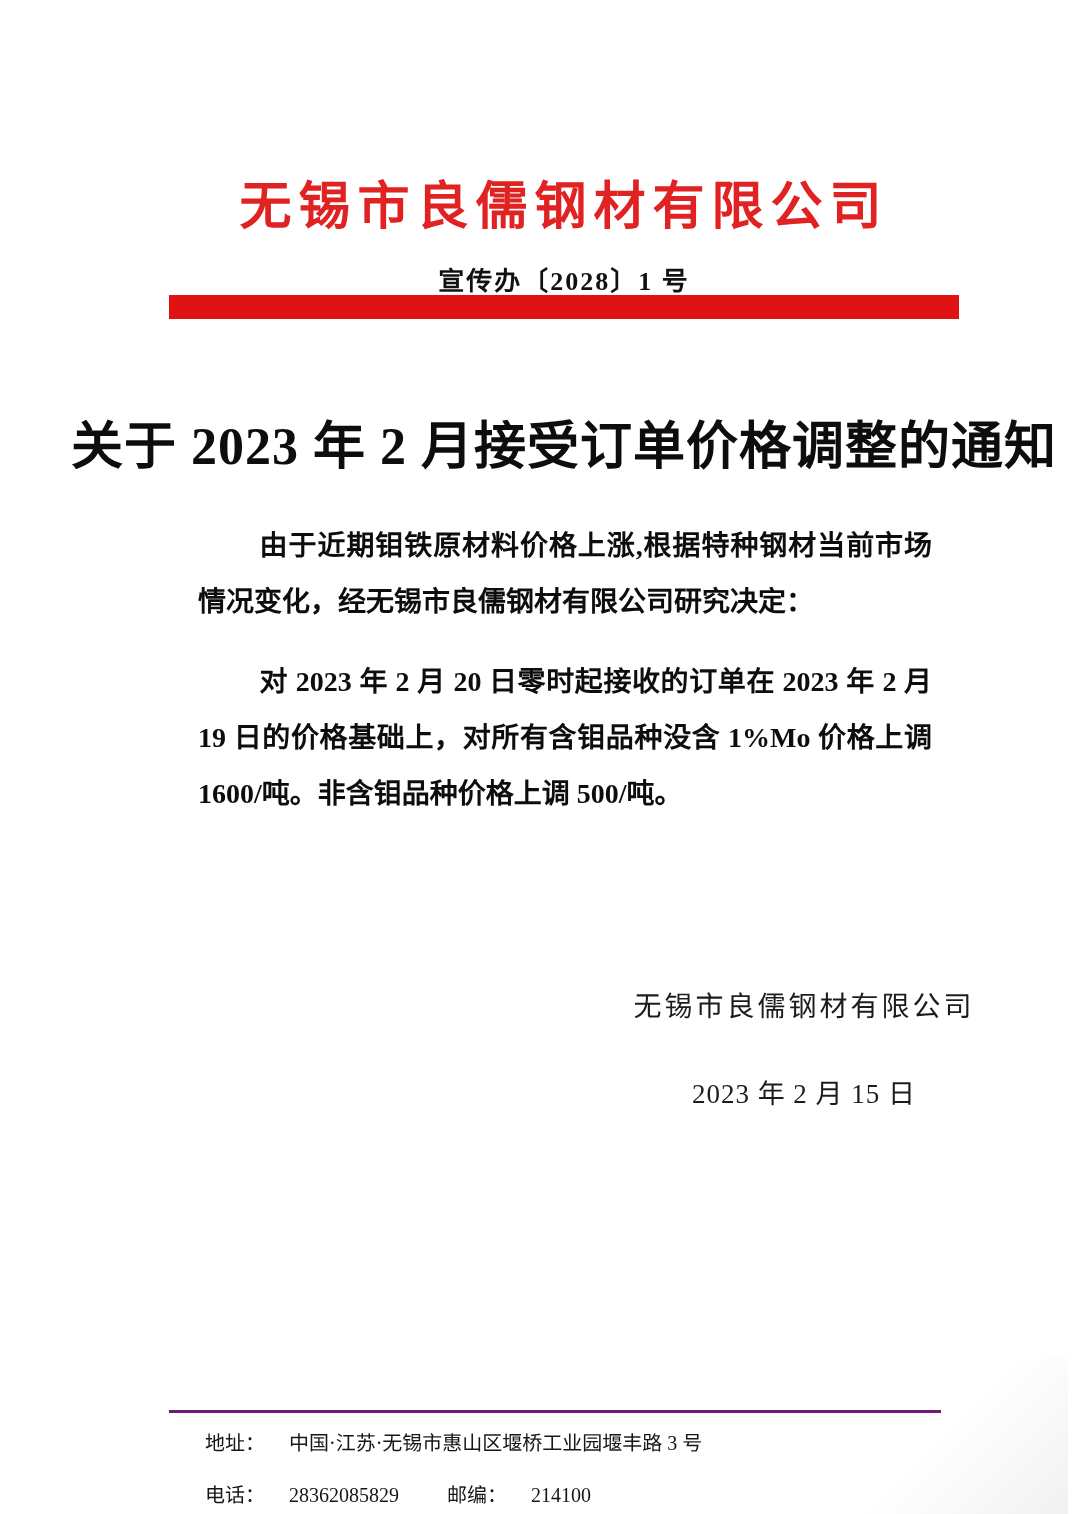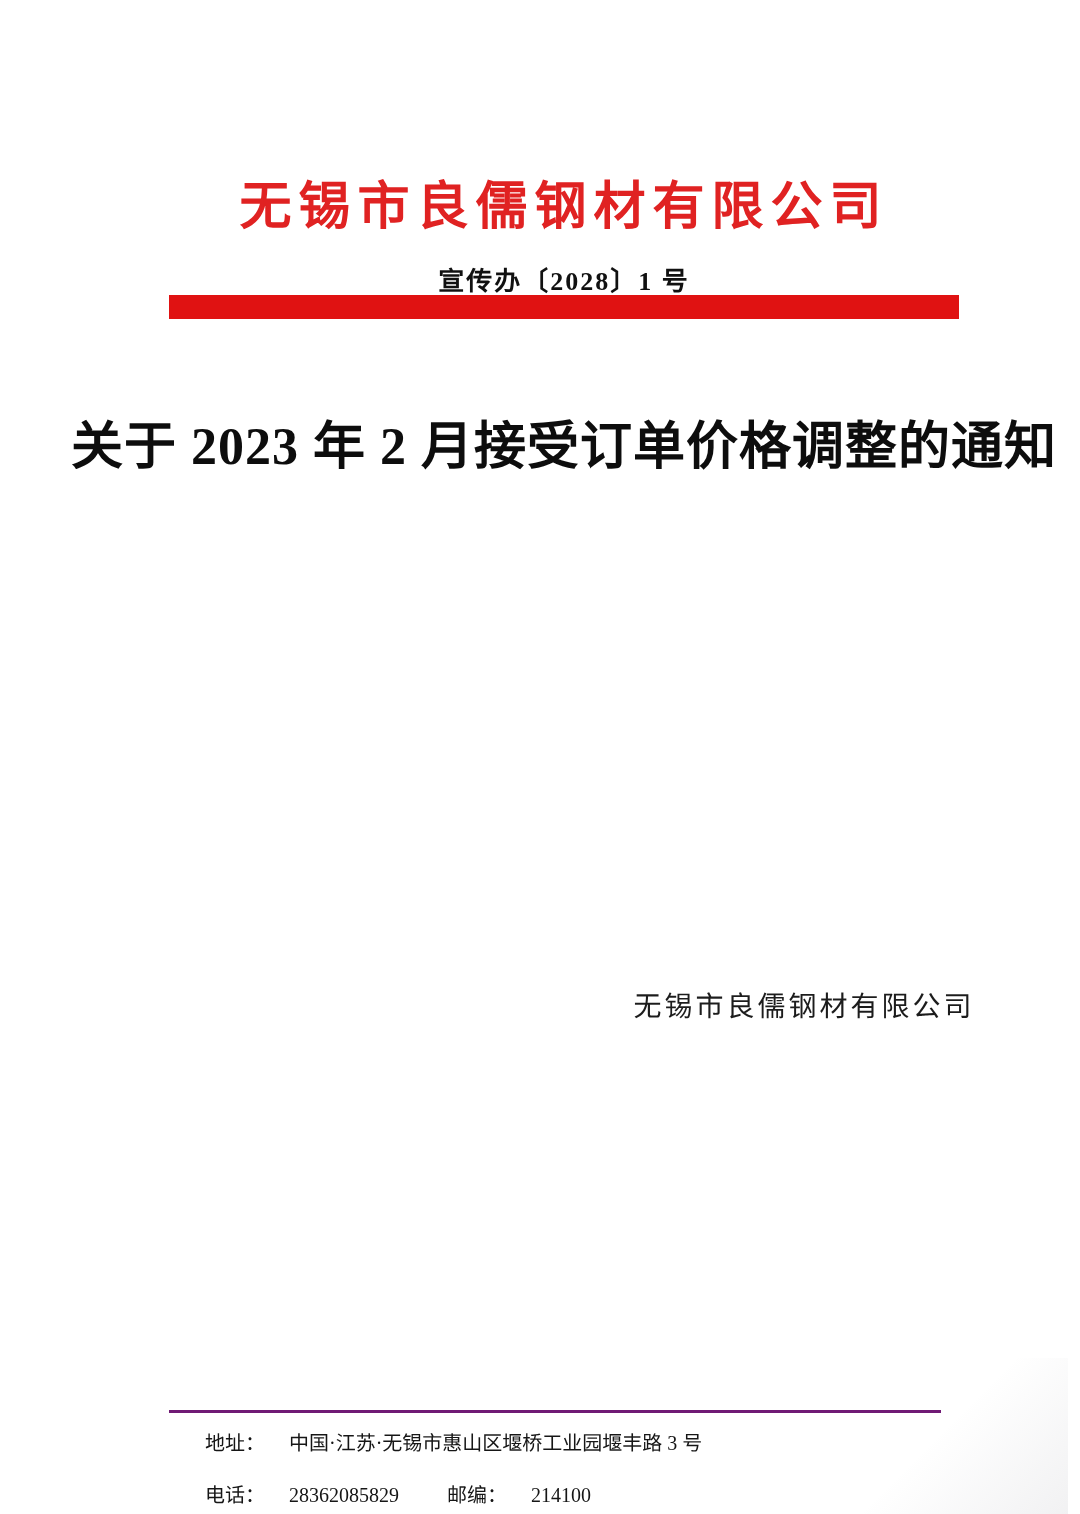--- a/index.html
+++ b/index.html
@@ -132,23 +132,28 @@
 <div class="page">
 
   <div class="company-header">无锡市良儒钢材有限公司</div>
 
   <div class="doc-number">宣传办〔2028〕1 号</div>
 
   <div class="red-rule"></div>
 
   <h1 class="doc-title">关于 2023 年 2 月接受订单价格调整的通知</h1>
 
+  <div class="body-text">
+    <p>由于近期钼铁原材料价格上涨,根据特种钢材当前市场情况变化，经无锡市良儒钢材有限公司研究决定：</p>
+    <p>对 2023 年 2 月 20 日零时起接收的订单在 2023 年 2 月 19 日的价格基础上，对所有含钼品种没含 1%Mo 价格上调 1600/吨。非含钼品种价格上调 500/吨。</p>
+  </div>
 
   <div class="signature-block">
     <div class="sig-company">无锡市良儒钢材有限公司</div>
+    <div class="sig-date">2023 年 2 月 15 日</div>
   </div>
 
   <div class="corner-shade"></div>
 
   <div class="footer">
     <div class="footer-line1">
       <span>地址：</span><span>中国·江苏·无锡市惠山区堰桥工业园堰丰路 3 号</span>
     </div>
     <div class="footer-line2">
       <span>电话：</span><span>28362085829</span><span class="postal">邮编：</span><span>214100</span>

